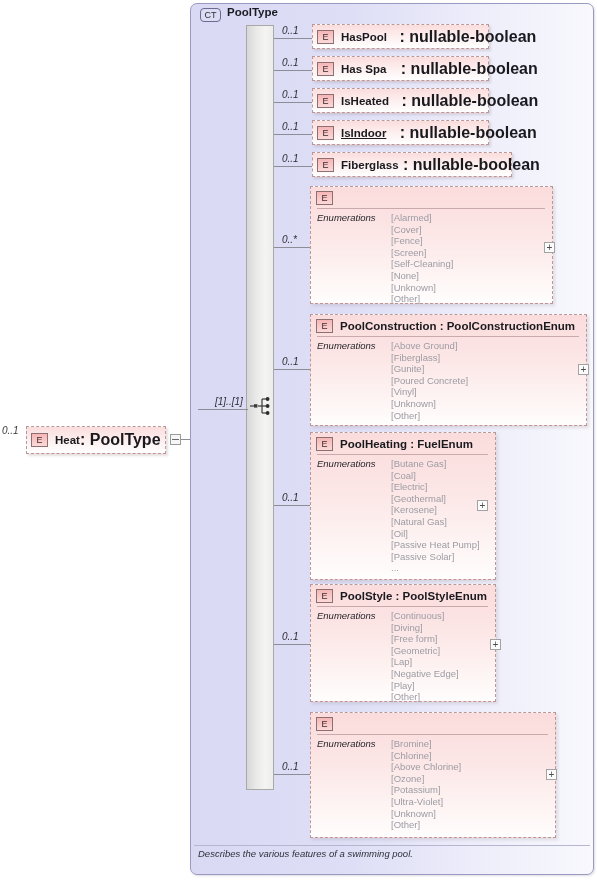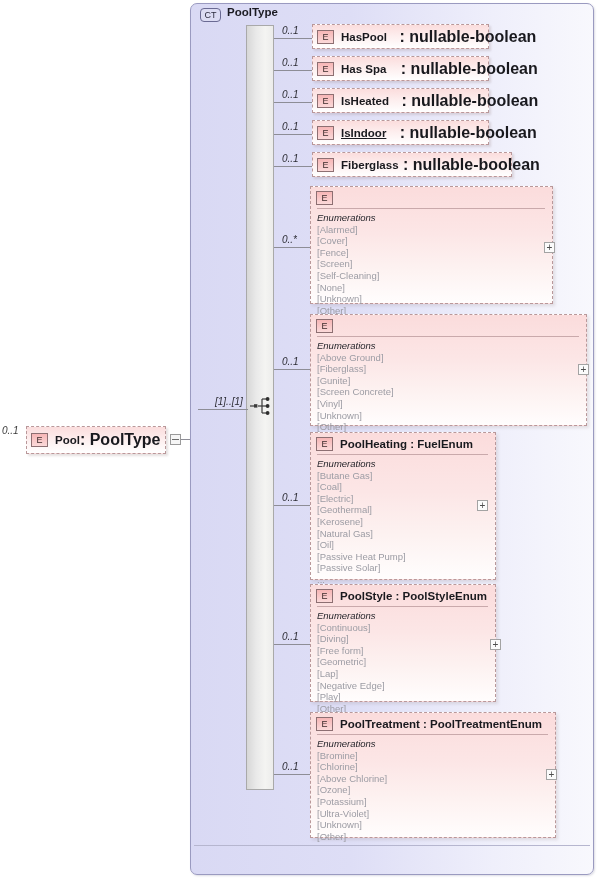--- a/index.html
+++ b/index.html
@@ -180,21 +180,20 @@
     padding: 4px 7px 3px 5px;
   }
   .enum-rule {
     height: 1px;
     background: #c9a9ab;
     margin: 0 7px 3px 6px;
   }
   .enum-body {
     display: flex;
     padding: 0 7px 6px 6px;
-    flex-direction: column;
   }
   .enum-label {
     font-size: 9.5px;
     font-style: italic;
     color: #26262c;
     width: 74px;
     min-width: 74px;
     line-height: 11.6px;
   }
   .enum-values {
@@ -218,21 +217,21 @@
 </style>
 </head>
 <body>
 
 <div id="canvas">
 
   <div class="occ" id="root-occ">0..1</div>
 
   <div class="elem-box" id="root-elem">
     <span class="e-badge">E</span>
-    <span class="e-name">Pool</span>
+    <span class="e-name">Heat</span>
     <span class="e-type">: PoolType</span>
   </div>
 
   <div class="handle" id="root-handle"></div>
   <div class="wire" style="left:181px; top:439px; width:10px;"></div>
 
   <div id="ct-box"></div>
   <div id="ct-badge">CT</div>
   <div id="ct-title">PoolType</div>
 
@@ -304,25 +303,26 @@
           <div class="enum-label">Enumerations</div>
           <div class="enum-values"><span>[Alarmed]</span><span>[Cover]</span><span>[Fence]</span><span>[Screen]</span><span>[Self-Cleaning]</span><span>[None]</span><span>[Unknown]</span><span>[Other]</span></div>
         </div>
       </div>
       <div class="sub-handle" style="left: 544px; top: 242px;">+</div>
       <div class="row-occ" style="left: 282px; top: 356px;">0..1</div>
       <div class="wire" style="left: 274px; top: 369px; width: 38px;"></div>
       <div class="enum-box" style="left: 310px; top: 314px; width: 277px; height: 112px;">
         <div class="enum-head">
           <span class="e-badge">E</span>
-        </div>
-        <div class="enum-rule"></div>
-        <div class="enum-body">
-          <div class="enum-label">Enumerations</div>
-          <div class="enum-values"><span>[Above Ground]</span><span>[Fiberglass]</span><span>[Gunite]</span><span>[Screen Concrete]</span><span>[Vinyl]</span><span>[Unknown]</span><span>[Other]</span></div>
+          <span class="e-name">PoolConstruction : PoolConstructionEnum</span>
+        </div>
+        <div class="enum-rule"></div>
+        <div class="enum-body">
+          <div class="enum-label">Enumerations</div>
+          <div class="enum-values"><span>[Above Ground]</span><span>[Fiberglass]</span><span>[Gunite]</span><span>[Poured Concrete]</span><span>[Vinyl]</span><span>[Unknown]</span><span>[Other]</span></div>
         </div>
       </div>
       <div class="sub-handle" style="left: 578px; top: 364px;">+</div>
       <div class="row-occ" style="left: 282px; top: 492px;">0..1</div>
       <div class="wire" style="left: 274px; top: 505px; width: 38px;"></div>
       <div class="enum-box" style="left: 310px; top: 432px; width: 186px; height: 148px;">
         <div class="enum-head">
           <span class="e-badge">E</span>
           <span class="e-name">PoolHeating : FuelEnum</span>
         </div>
@@ -345,26 +345,26 @@
           <div class="enum-label">Enumerations</div>
           <div class="enum-values"><span>[Continuous]</span><span>[Diving]</span><span>[Free form]</span><span>[Geometric]</span><span>[Lap]</span><span>[Negative Edge]</span><span>[Play]</span><span>[Other]</span></div>
         </div>
       </div>
       <div class="sub-handle" style="left: 490px; top: 639px;">+</div>
       <div class="row-occ" style="left: 282px; top: 761px;">0..1</div>
       <div class="wire" style="left: 274px; top: 774px; width: 38px;"></div>
       <div class="enum-box" style="left: 310px; top: 712px; width: 246px; height: 126px;">
         <div class="enum-head">
           <span class="e-badge">E</span>
-          <span class="e-name">PoolTreatment : PoolTreatmentEnum</span>
         </div>
         <div class="enum-rule"></div>
         <div class="enum-body">
           <div class="enum-label">Enumerations</div>
           <div class="enum-values"><span>[Bromine]</span><span>[Chlorine]</span><span>[Above Chlorine]</span><span>[Ozone]</span><span>[Potassium]</span><span>[Ultra-Violet]</span><span>[Unknown]</span><span>[Other]</span></div>
         </div>
       </div>
       <div class="sub-handle" style="left: 546px; top: 769px;">+</div>
     </div>
 
   <div id="annot-rule"></div>
+  <div id="annot-text">Describes the various features of a swimming pool.</div>
 
 </div>
 
 </body></html>

